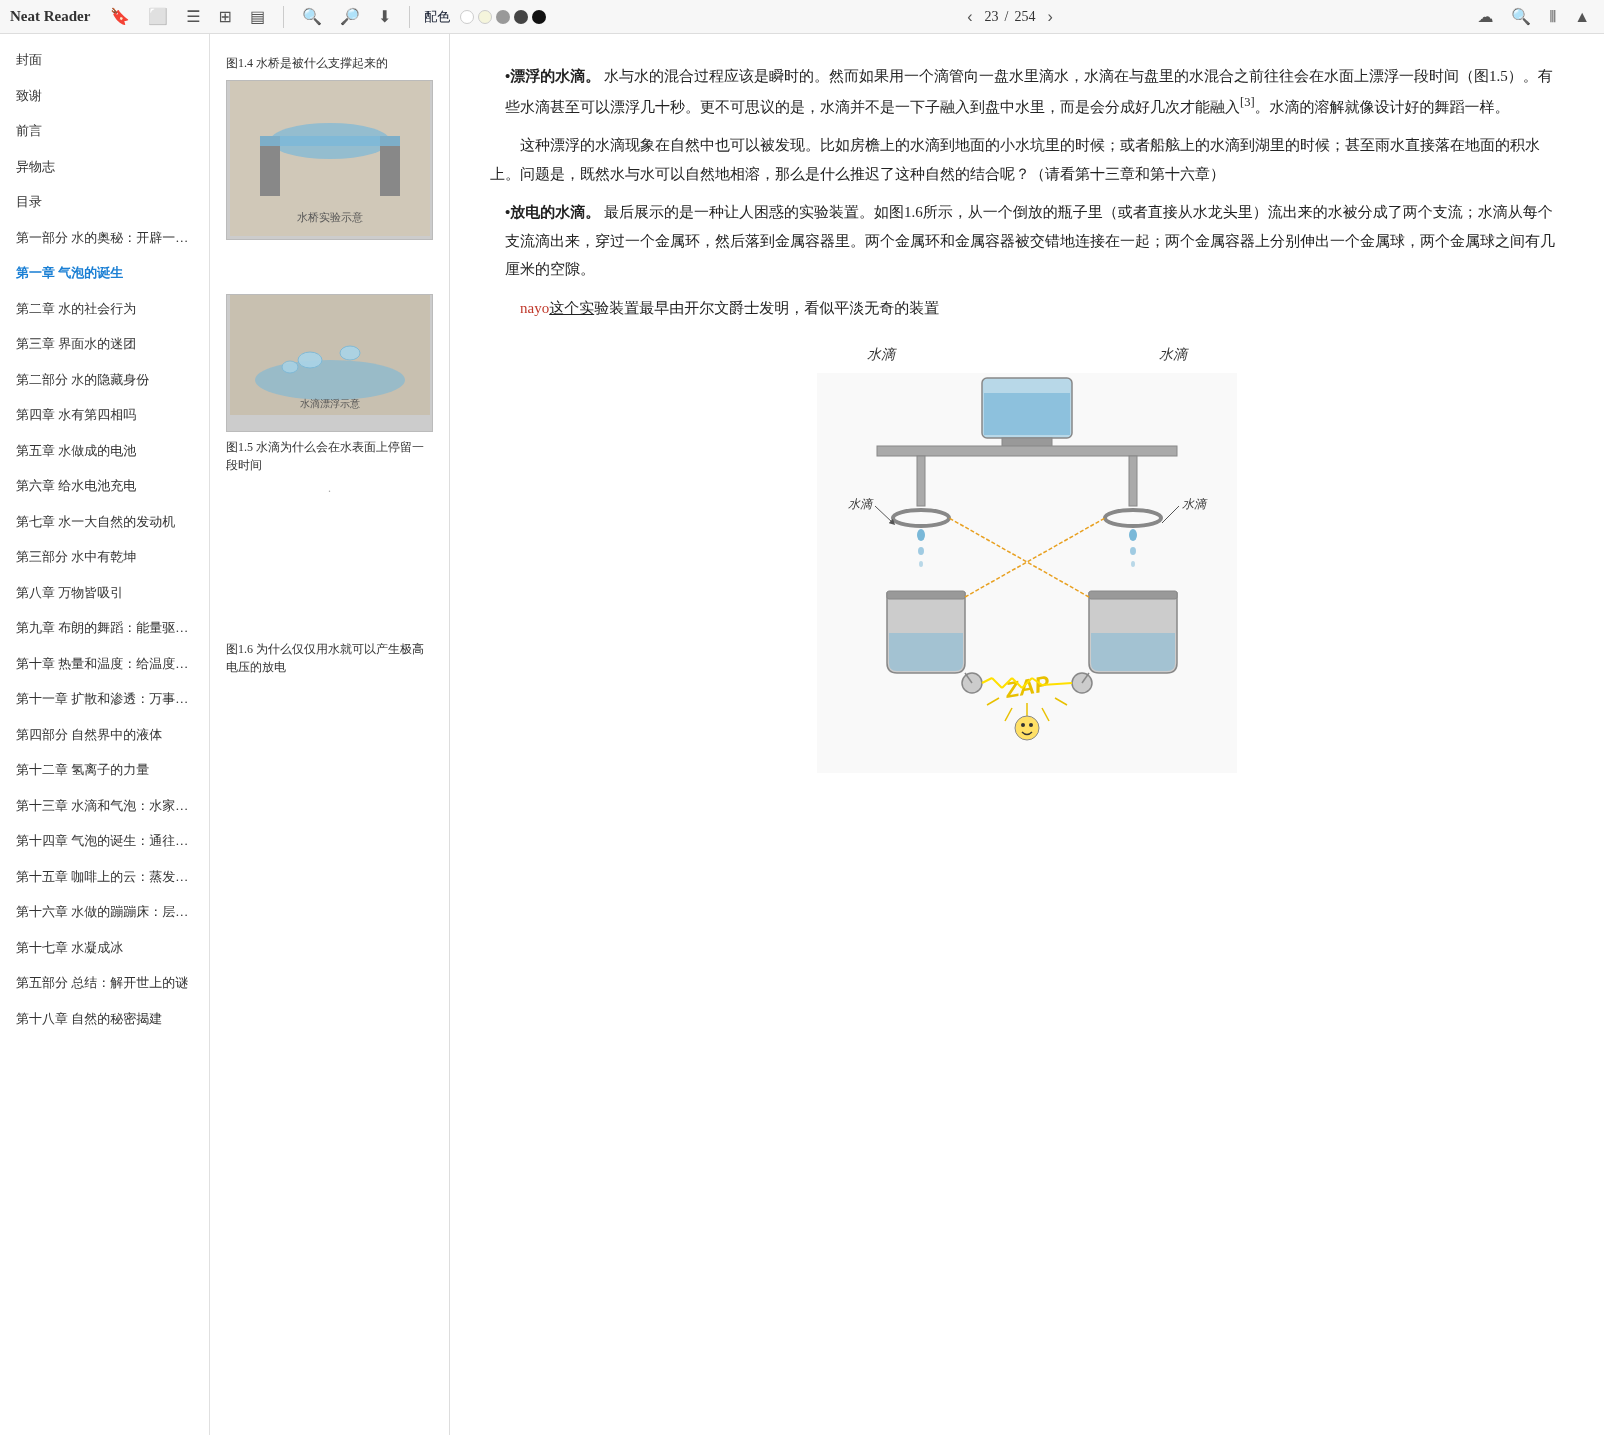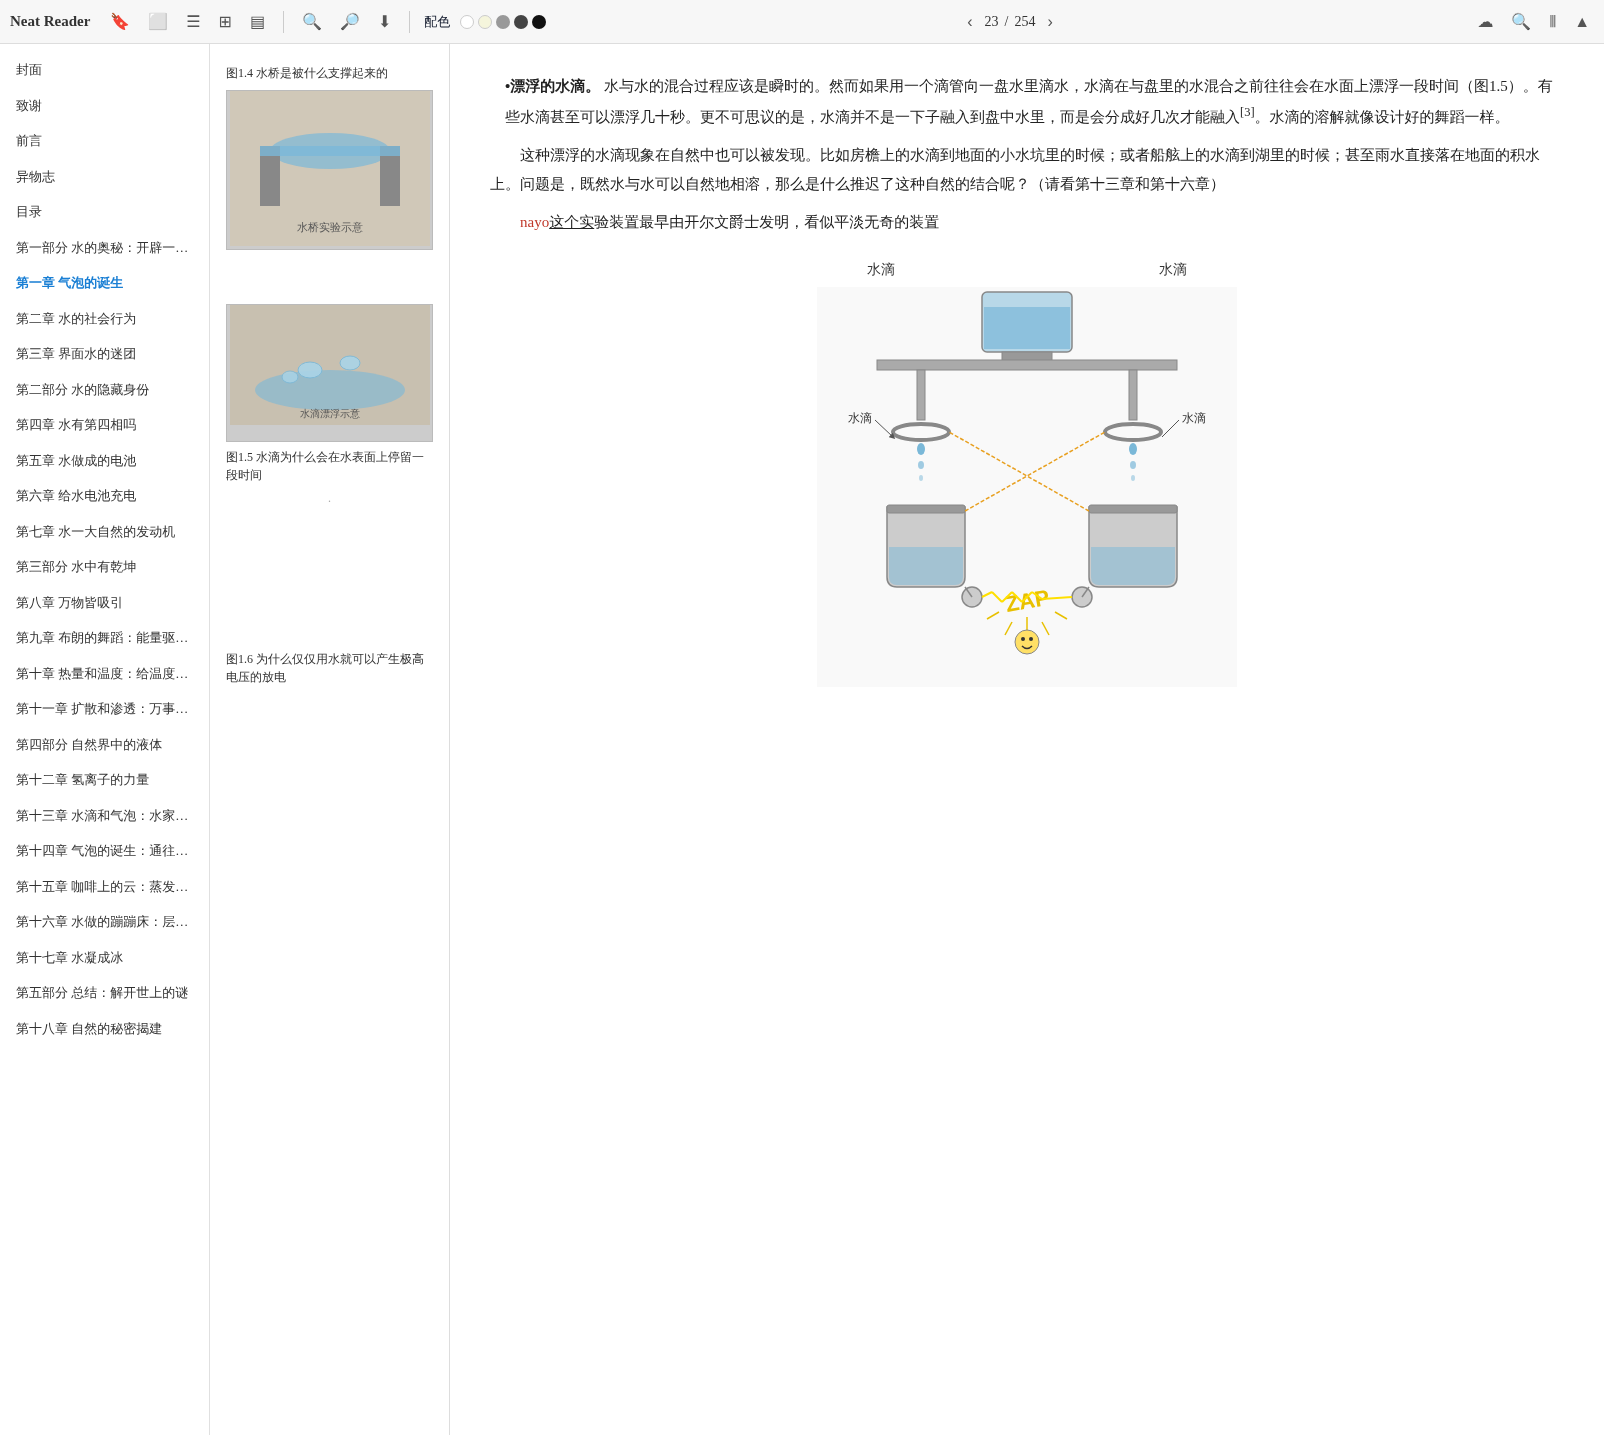--- a/index.html
+++ b/index.html
@@ -1,20 +1,20 @@
 <!DOCTYPE html>
 <html><head>
   <meta charset="utf-8">
   <style>
     * { box-sizing: border-box; margin: 0; padding: 0; }
     body { font-family: 'SimSun', 'STSong', serif; background: #f0f0f0; display: flex; flex-direction: column; height: 100vh; overflow: hidden; }
 
     
     #toolbar {
-      display: flex; align-items: center; height: 44px; background: #f7f7f7;
+      display: flex; align-items: center; height: 34px; background: #f7f7f7;
       border-bottom: 1px solid #ddd; padding: 0 10px; gap: 10px; flex-shrink: 0;
     }
     #toolbar .app-title { font-size: 15px; font-weight: bold; color: #333; margin-right: 6px; }
     #toolbar .toolbar-icon { font-size: 16px; color: #555; cursor: pointer; padding: 4px; border-radius: 4px; }
     #toolbar .divider { width: 1px; height: 22px; background: #ccc; margin: 0 4px; }
     #toolbar .spacer { flex: 1; }
     #toolbar .page-nav { display: flex; align-items: center; gap: 6px; font-size: 14px; color: #333; }
     #toolbar .page-nav button { background: none; border: none; cursor: pointer; font-size: 16px; color: #555; padding: 2px 6px; }
     #toolbar .page-num { font-size: 14px; }
     #toolbar .color-dots { display: flex; gap: 4px; align-items: center; }
@@ -56,20 +56,21 @@
       flex: 1; background: #fff; overflow-y: auto; padding: 28px 40px 40px 40px;
       font-size: 15px; line-height: 1.9; color: #222;
     }
     .text-para { text-indent: 2em; margin-bottom: 10px; }
     .text-para-bullet { margin-bottom: 10px; padding-left: 1em; }
     .highlight-text { color: #c0392b; }
     .underline-text { text-decoration: underline; }
     .diagram-area {
       display: flex; flex-direction: column; align-items: center;
       margin-top: 20px;
+      font-style: italic;
     }
     .diagram-label-row { display: flex; justify-content: space-between; width: 320px; font-size: 14px; color: #333; margin-bottom: 4px; }
     .diagram-svg { margin: 0 auto; }
   </style>
 </head>
 <body>
 
 <div id="toolbar">
   <span class="app-title">Neat Reader</span>
   <span class="toolbar-icon" title="书签">🔖</span>
@@ -181,20 +182,24 @@
 
       <div class="text-para-bullet">
         <span style="font-weight:bold;">•漂浮的水滴。</span>
         <span>水与水的混合过程应该是瞬时的。然而如果用一个滴管向一盘水里滴水，水滴在与盘里的水混合之前往往会在水面上漂浮一段时间（图1.5）。有些水滴甚至可以漂浮几十秒。更不可思议的是，水滴并不是一下子融入到盘中水里，而是会分成好几次才能融入<sup>[3]</sup>。水滴的溶解就像设计好的舞蹈一样。</span>
       </div>
 
       <div class="text-para">
         <span>这种漂浮的水滴现象在自然中也可以被发现。比如房檐上的水滴到地面的小水坑里的时候；或者船舷上的水滴到湖里的时候；甚至雨水直接落在地面的积水上。问题是，既然水与水可以自然地相溶，那么是什么推迟了这种自然的结合呢？（请看第十三章和第十六章）</span>
       </div>
 
+      <div class="text-para-bullet">
+        <span style="font-weight:bold;">•放电的水滴。</span>
+        <span>最后展示的是一种让人困惑的实验装置。如图1.6所示，从一个倒放的瓶子里（或者直接从水龙头里）流出来的水被分成了两个支流；水滴从每个支流滴出来，穿过一个金属环，然后落到金属容器里。两个金属环和金属容器被交错地连接在一起；两个金属容器上分别伸出一个金属球，两个金属球之间有几厘米的空隙。</span>
+      </div>
 
       <div class="text-para">
         <span class="highlight-text">nayo</span><span class="underline-text">这个实</span><span>验装置最早由开尔文爵士发明，看似平淡无奇的装置</span>
       </div>
 
       <div class="diagram-area">
         <div class="diagram-label-row">
           <span>水滴</span>
           <span>水滴</span>
         </div>

